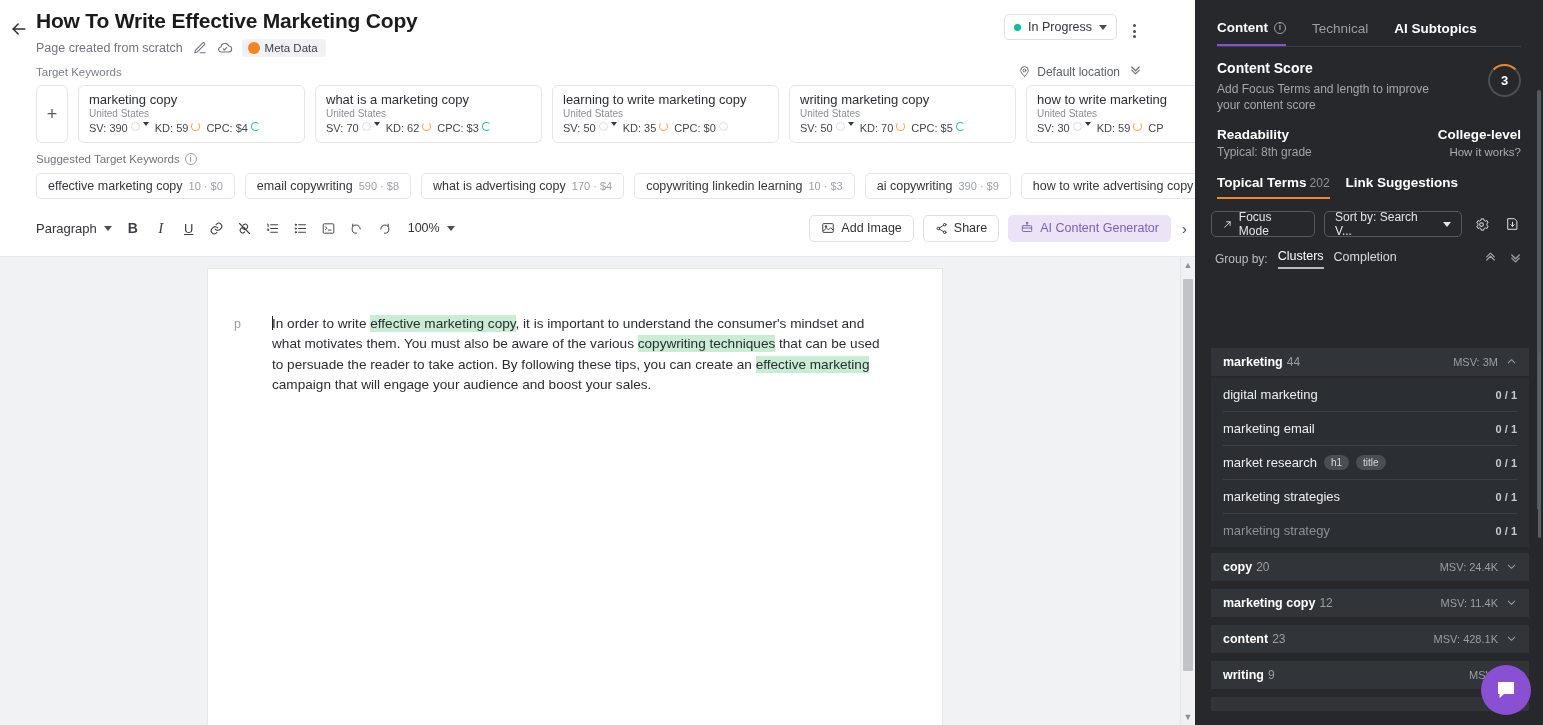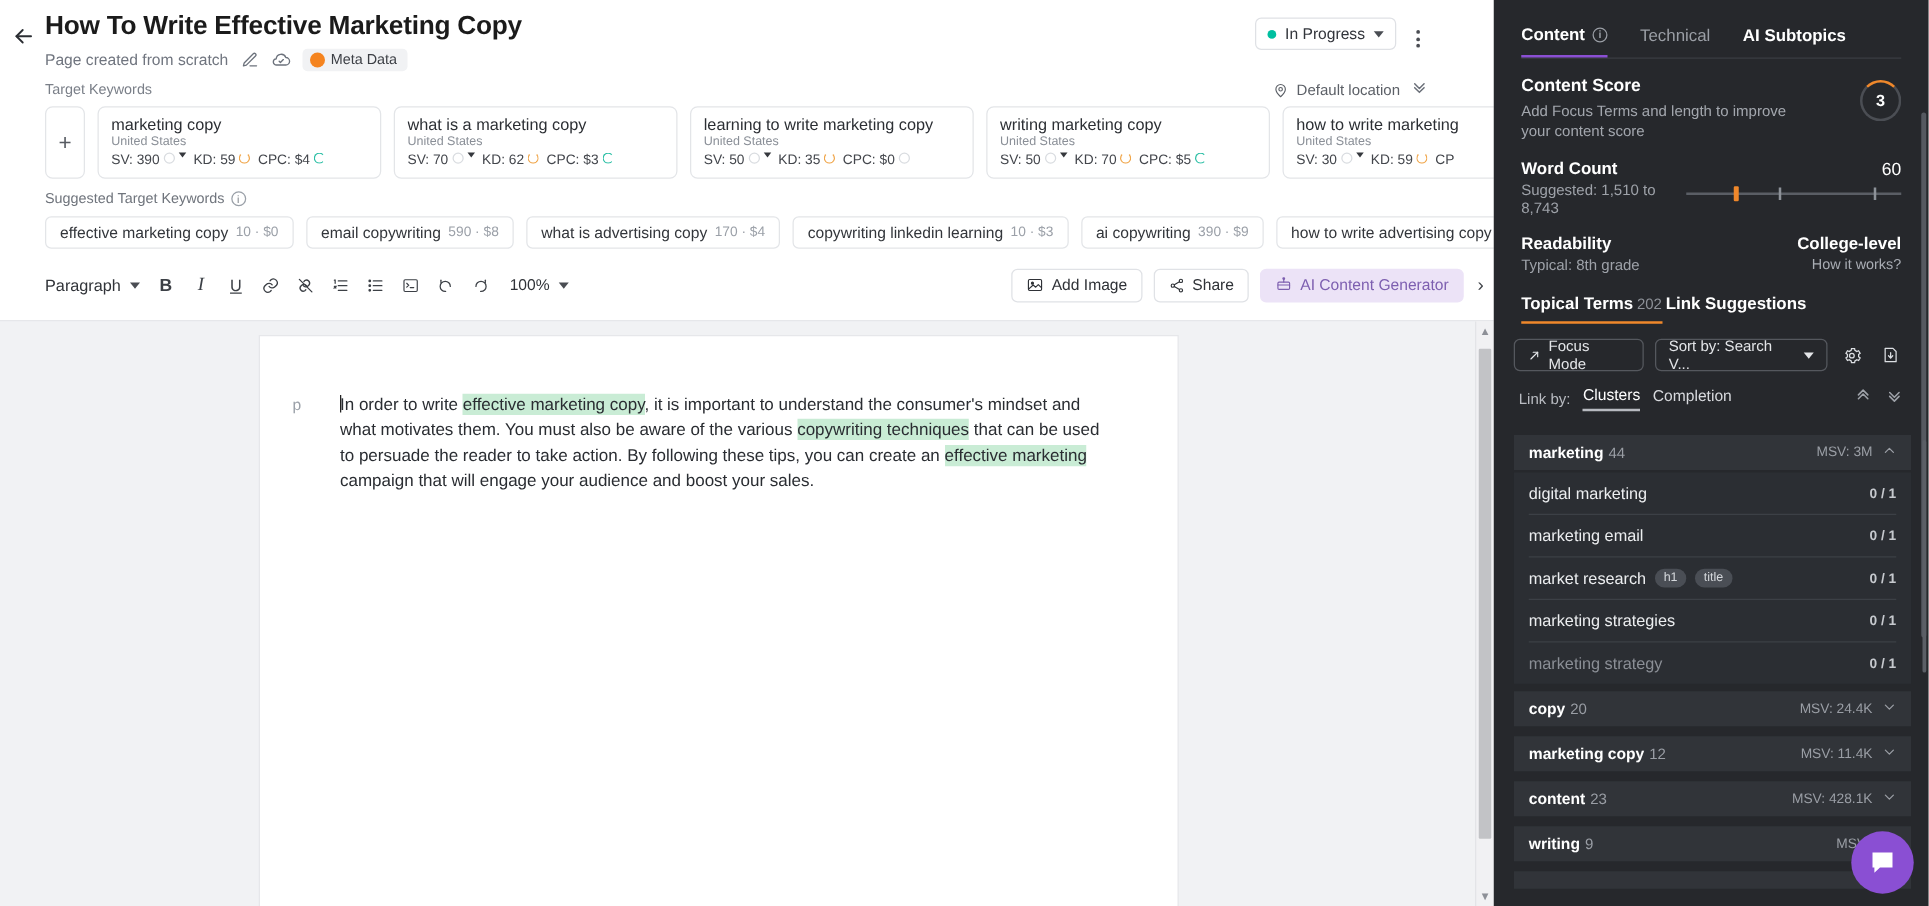--- a/index.html
+++ b/index.html
@@ -164,21 +164,21 @@
   .m-left .m-sub { font-size: 12px; color: #9ea2a9; margin-top: 3px; }
   .m-right { text-align: right; }
   .m-val { font-size: 14px; color: #fff; }
   .m-val2 { font-size: 13.5px; font-weight: 700; color: #fff; }
   .m-link { font-size: 11.5px; color: #a9adb4; margin-top: 4px; cursor: pointer; }
   .slider { position: relative; width: 172px; height: 12px; margin-top: 6px; }
   .slider .track { position:absolute; left:0; right:0; top:5px; height:2px; background:#5a5e65; }
   .slider .thumb { position:absolute; top:0; left:38px; width:4px; height:12px; background:#f0882b; border-radius:1px;}
   .slider .tick { position:absolute; top:1px; width:2px; height:10px; background:#8d9299;}
 
-  .ptabs2 { display: flex; gap: 3px; padding: 16px 22px 0 22px; }
+  .ptabs2 { display: flex; gap: 16px; padding: 16px 22px 0 22px; }
   .ptab2 { font-size: 13.5px; color: #c9ccd1; padding-bottom: 7px; cursor: pointer; }
   .ptab2.active { color: #fff; font-weight: 700; border-bottom: 2px solid #f0882b; }
   .ptab2 .cnt { color: #8e9299; font-weight: 400; font-size: 12px; margin-left: 3px;}
 
   .ctrl-row { display:flex; align-items:center; gap: 9px; padding: 12px 20px 0 16px; }
   .ctrl-btn {
     border: 1px solid #55585e; border-radius: 5px; height: 26px;
     display: inline-flex; align-items: center; gap: 6px; padding: 0 10px;
     font-size: 12px; color: #e3e5e8; cursor: pointer; background: transparent;
   }
@@ -555,35 +555,20 @@
     <div class="pdiv"></div>
 
     <div class="score-row">
       <div>
         <div class="score-title">Content Score</div>
         <div class="score-sub">Add Focus Terms and length to improve your content score</div>
       </div>
       <div class="score-ring">3</div>
     </div>
 
-    <div class="metric">
-      <div class="m-left">
-        <div class="m-title">Word Count</div>
-        <div class="m-sub">Suggested: 1,510 to 8,743</div>
-      </div>
-      <div class="m-right">
-        <div class="m-val">60</div>
-        <div class="slider">
-          <div class="track"></div>
-          <div class="thumb"></div>
-          <div class="tick" style="left:74px"></div>
-          <div class="tick" style="left:150px"></div>
-        </div>
-      </div>
-    </div>
 
     <div class="metric">
       <div class="m-left">
         <div class="m-title">Readability</div>
         <div class="m-sub">Typical: 8th grade</div>
       </div>
       <div class="m-right">
         <div class="m-val2">College-level</div>
         <div class="m-link">How it works?</div>
       </div>
@@ -617,21 +602,21 @@
       <div class="ctrl-ico">
         <svg width="15" height="16" viewBox="0 0 24 24" fill="none" stroke="#dcdfe3" stroke-width="1.6" stroke-linecap="round" stroke-linejoin="round">
             <path d="M5 3.5h10l4 4v13H5Z"></path>
             <polyline points="12 9 12 15.5"></polyline>
             <polyline points="9.3 13 12 15.8 14.7 13"></polyline>
           </svg>
       </div>
     </div>
 
     <div class="group-row">
-      <span class="group-lbl">Link by:</span>
+      <span class="group-lbl">Group by:</span>
       <span class="gbtn active">Clusters</span>
       <span class="gbtn">Completion</span>
       <span class="group-right">
         <span>
           <svg width="15" height="15" viewBox="0 0 24 24" fill="none" stroke="#9ea2a9" stroke-width="2" stroke-linecap="round" stroke-linejoin="round">
               <polyline points="6 16 12 10 18 16"></polyline>
               <polyline points="6 11 12 5 18 11"></polyline>
             </svg>
         </span>
         <span>

